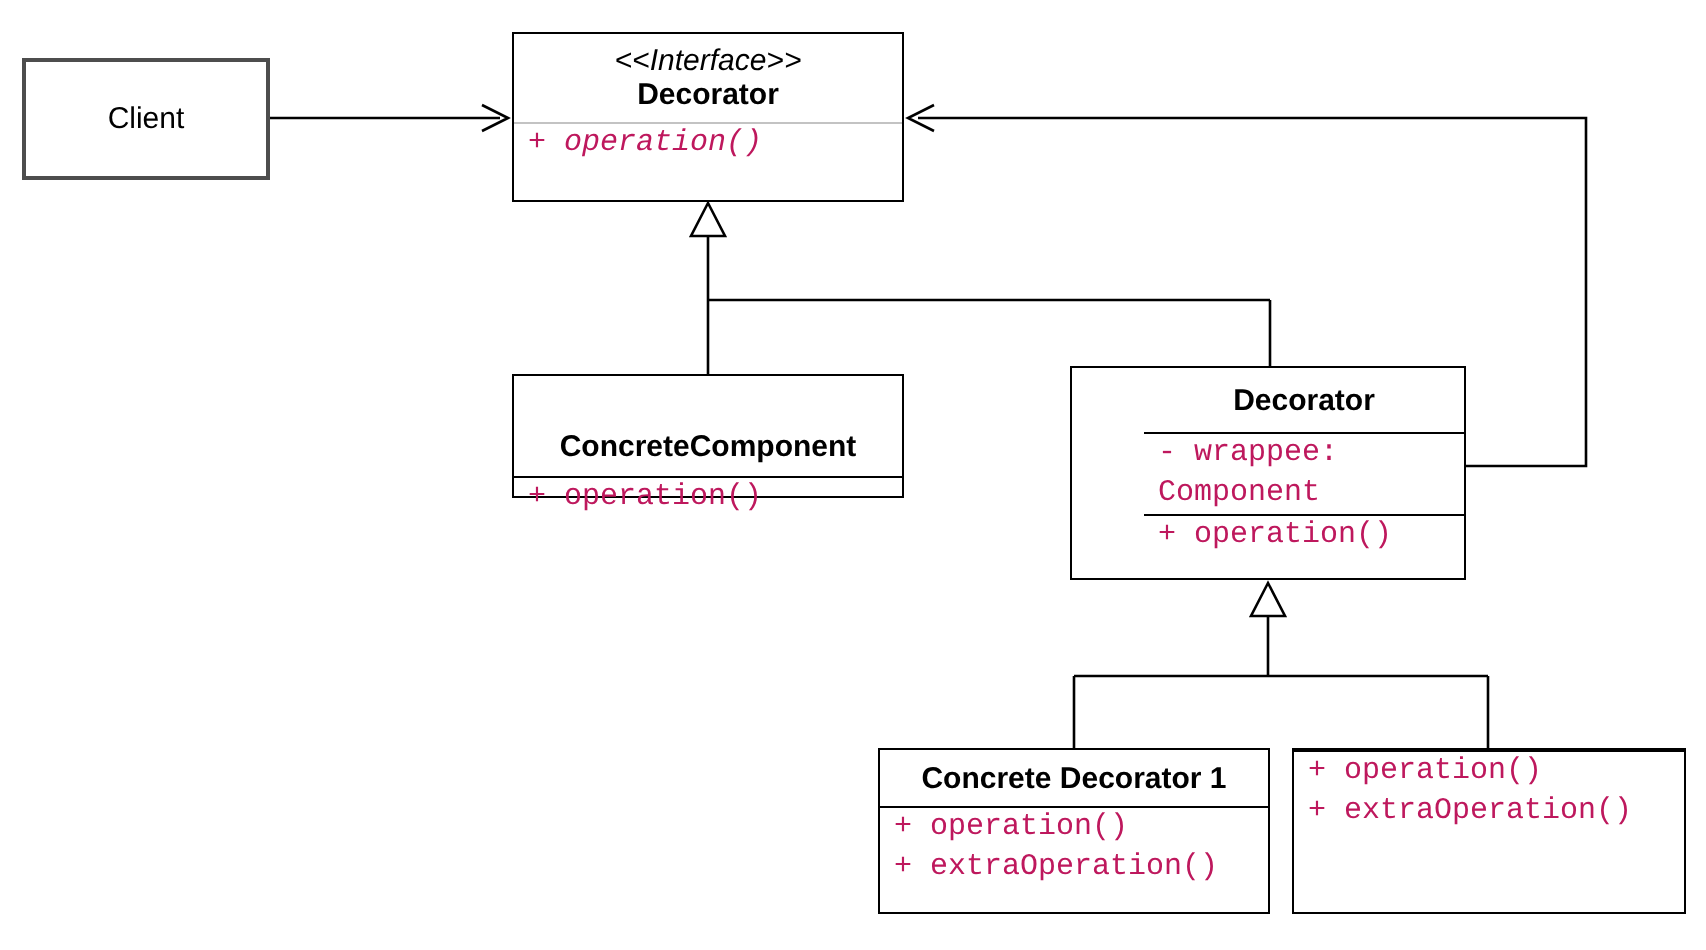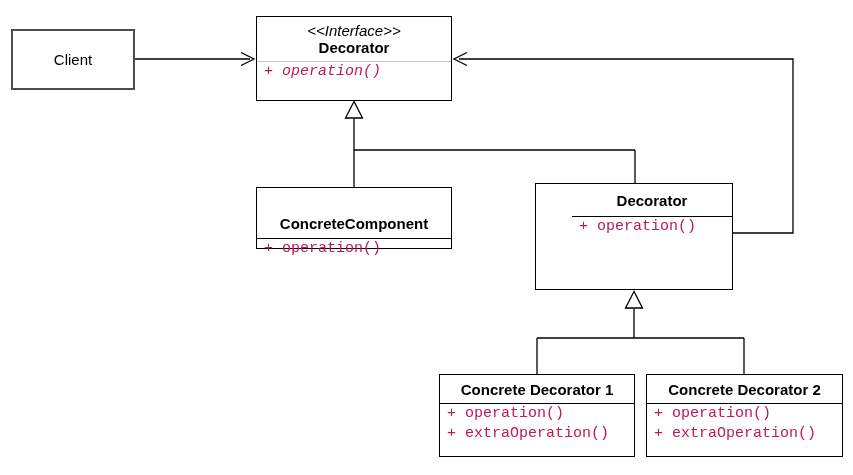--- a/index.html
+++ b/index.html
@@ -131,38 +131,38 @@
     </div>
     <div class="uml-row">
       <span>+ operation()</span>
     </div>
   </div>
 
   <div class="uml-box decorator-box">
     <div class="uml-title">
       <span>Decorator</span>
     </div>
+    <div class="uml-row attr-row">
+      <span>- wrappee: Component</span>
+    </div>
     <div class="uml-row method-row">
       <span>+ operation()</span>
     </div>
   </div>
 
   <div class="uml-box cd1-box">
     <div class="uml-title">
       <span>Concrete Decorator 1</span>
     </div>
     <div class="uml-row">
       <span>+ operation()</span>
       <span>+ extraOperation()</span>
     </div>
   </div>
 
   <div class="uml-box cd2-box">
-    <div class="uml-title">
-      <span>Concrete Decorator 2</span>
-    </div>
     <div class="uml-row">
       <span>+ operation()</span>
       <span>+ extraOperation()</span>
     </div>
   </div>
 
 </div>
 
 </body></html>

